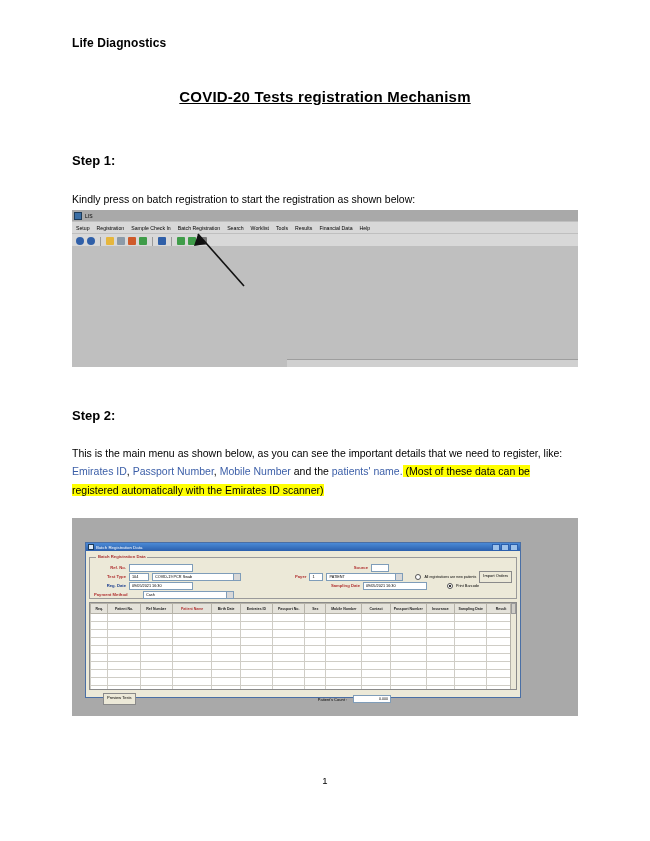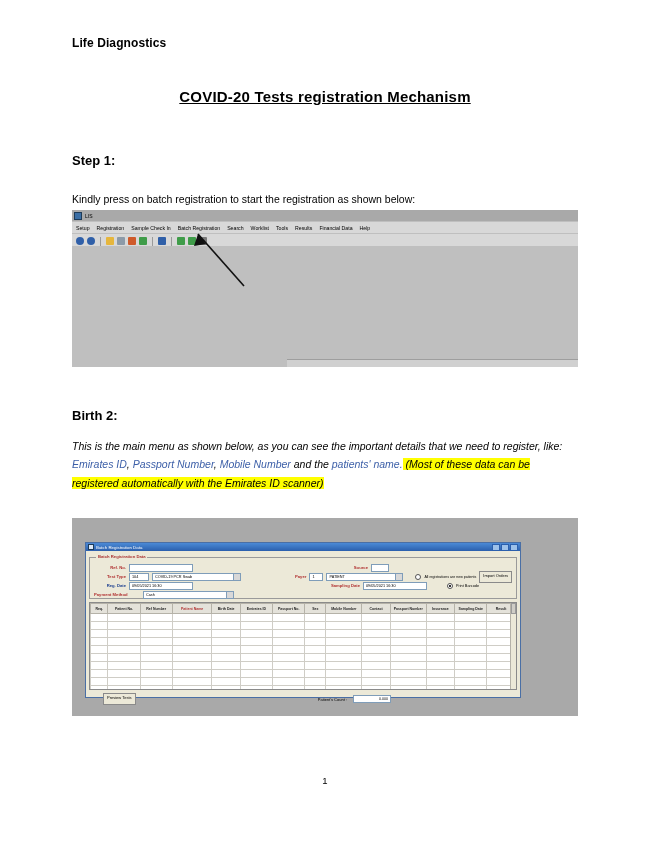--- a/index.html
+++ b/index.html
@@ -53,21 +53,21 @@
     margin: 0;
   }
   .hl {
     background: #ffff00;
   }
   .blue {
     color: #3c5fa8;
   }
   .step1-block { margin-top: 48px; }
   .step1-text { margin-top: 22px; }
-  .step2-text { margin-top: 14px; font-style: italic; }
+  .step2-text { margin-top: 21px; }
 
   
   .shot1 {
     position: absolute;
     left: 72px;
     top: 210px;
     width: 506px;
     height: 157px;
     background: #a9a9a9;
   }
@@ -354,21 +354,21 @@
     </div>
     <div class="shot1-body"></div>
     <div class="shot1-statusbar"></div>
     <svg class="arrow-svg" viewBox="0 0 70 60">
       <path d="M62,58 L16,6" stroke="#111" stroke-width="1.6" fill="none"></path>
       <path d="M16,6 L24,16 L12,18 Z" fill="#111"></path>
     </svg>
   </div>
 
   <div class="content" style="top:408px;">
-    <div class="step-heading">Birth 2:</div>
+    <div class="step-heading">Step 2:</div>
     <div class="body-text step2-text"><span>This is the main menu as shown below, as you can see the important details that we need to register, like: </span><span class="blue">Emirates ID</span><span>, </span><span class="blue">Passport Number</span><span>, </span><span class="blue">Mobile Number</span><span> and the </span><span class="blue">patients' name.</span><span class="hl"> (Most of these data can be registered automatically with the Emirates ID scanner)</span></div>
   </div>
 
   <div class="shot2">
     <div class="win2">
       <div class="win2-title">
         <span class="t-left">
           <span class="dot"></span>
           <span>Batch Registration Data</span>
         </span>

